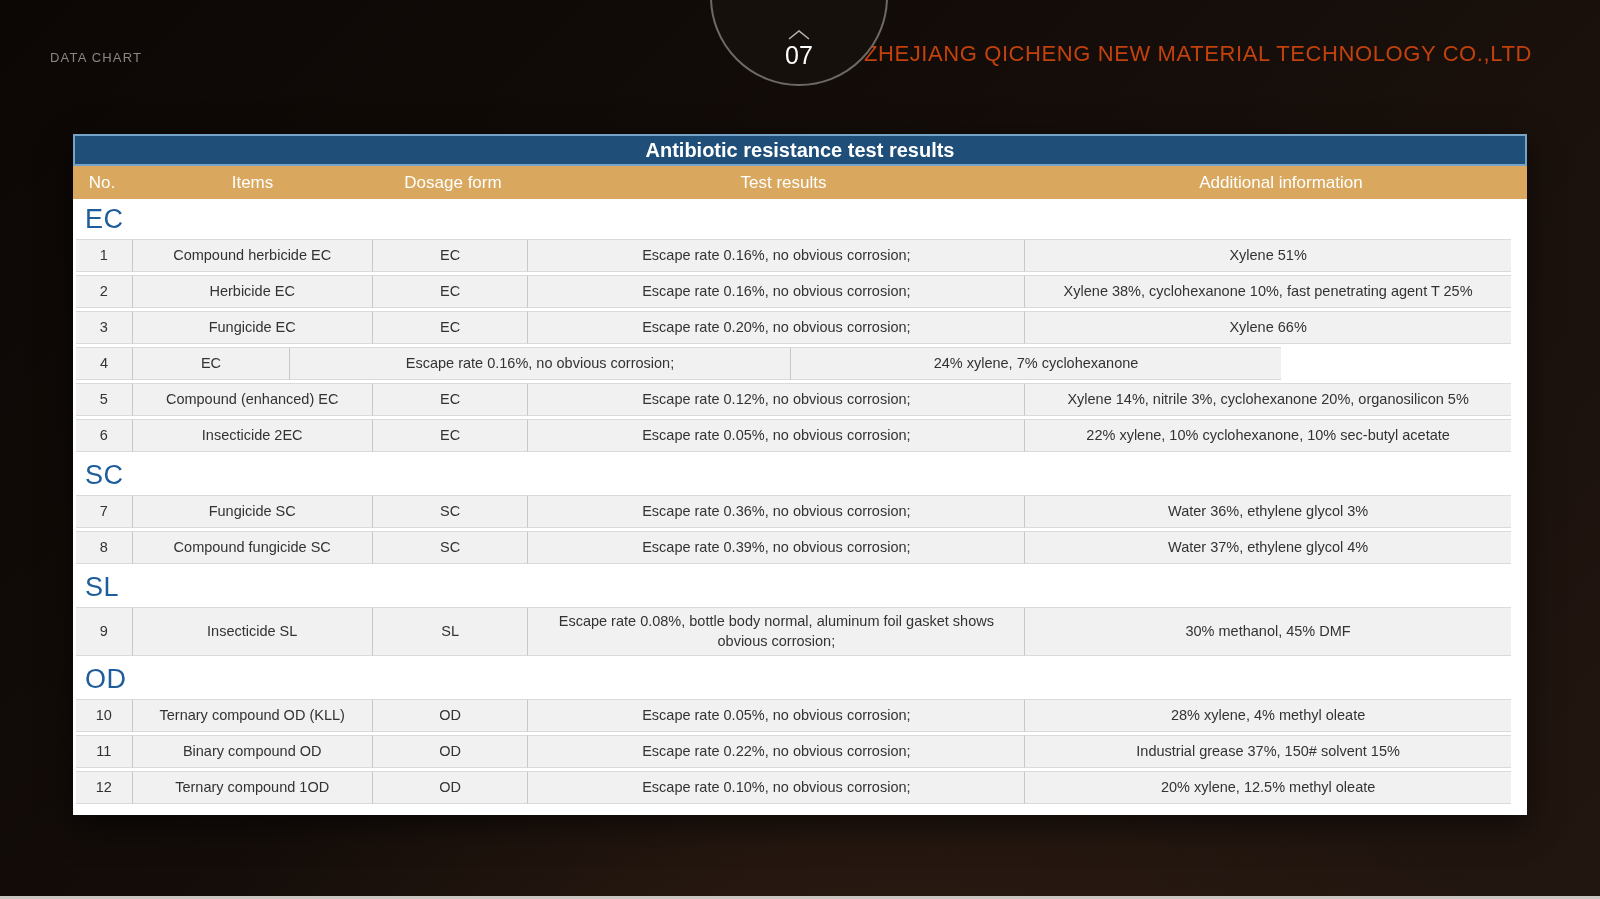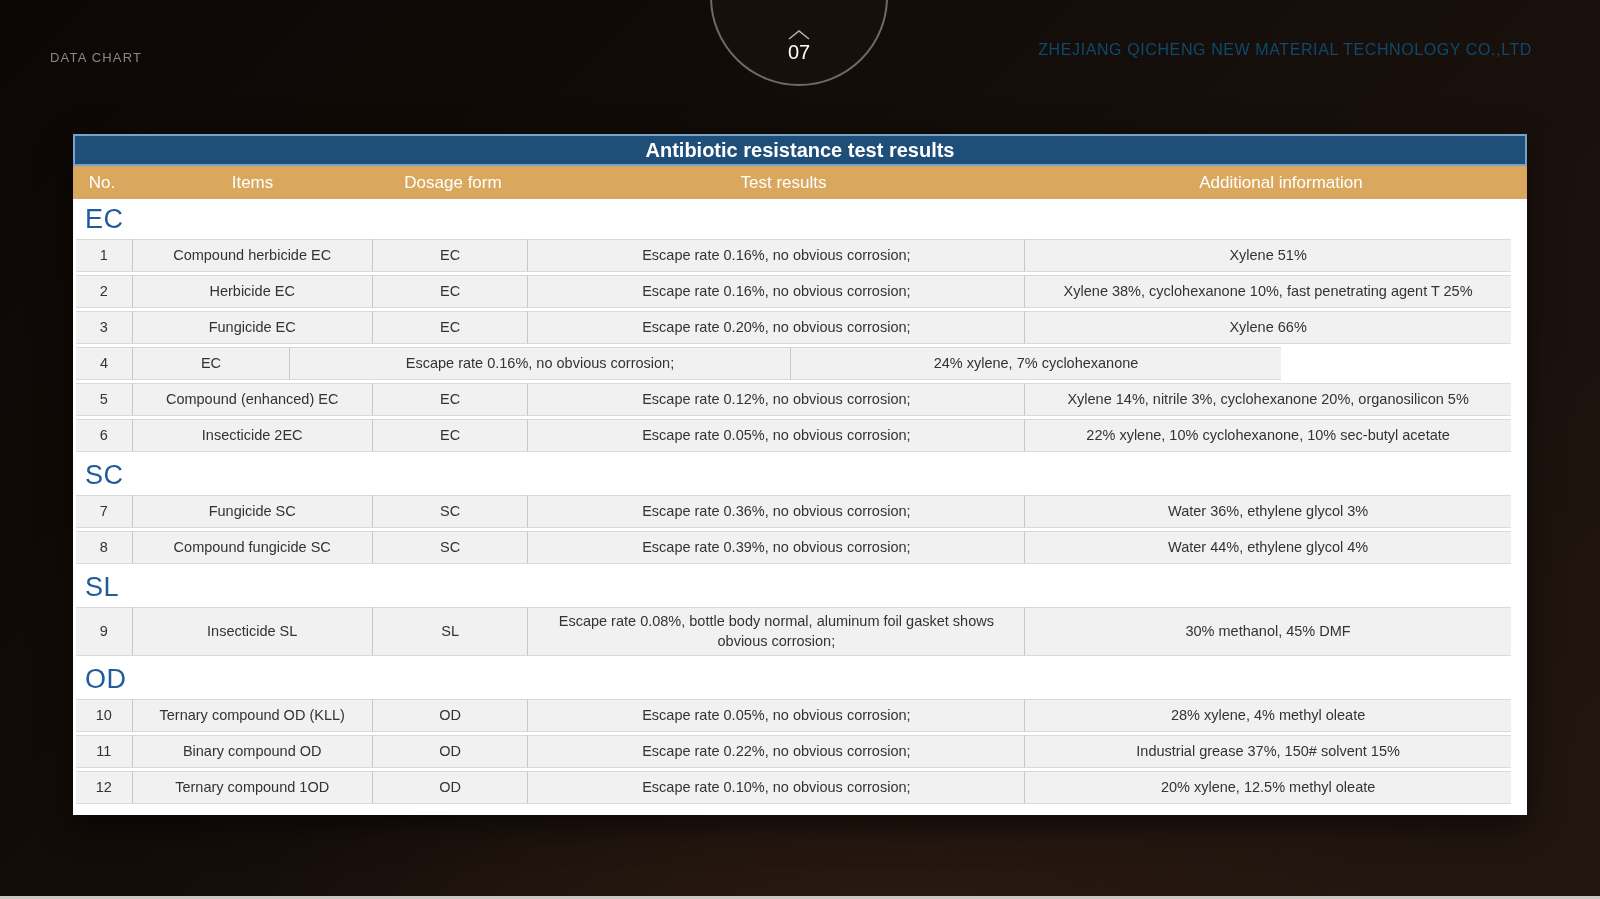--- a/index.html
+++ b/index.html
@@ -6,28 +6,28 @@
   body{
     width:1600px;height:899px;position:relative;overflow:hidden;
     font-family:"Liberation Sans",sans-serif;
     background:
       radial-gradient(1100px 480px at 55% 108%, rgba(46,28,19,.9) 0%, rgba(46,28,19,0) 62%),
       linear-gradient(135deg,#0c0705 0%,#140d09 45%,#221610 100%);
   }
 
   
   .top-left{position:absolute;left:50px;top:50px;color:#8b8680;font-size:13px;letter-spacing:1.2px;}
-  .top-right{position:absolute;right:68px;top:41px;color:#0c4a6e;font-size:16px;letter-spacing:.6px;}
+  .top-right{position:absolute;right:68px;top:41px;color:#c2410c;font-size:22px;letter-spacing:.6px;}
 
   .page-circle{
     position:absolute;left:710px;top:-92px;width:178px;height:178px;border-radius:50%;
     border:2px solid #6e6965;background:#16100d;box-sizing:border-box;
   }
   .chev{position:absolute;left:50%;transform:translateX(-50%);top:120px;width:22px;height:10px;}
-  .page-num{position:absolute;left:50%;transform:translateX(-50%);top:131px;color:#ffffff;font-size:20px;}
+  .page-num{position:absolute;left:50%;transform:translateX(-50%);top:131px;color:#ffffff;font-size:25px;}
 
   
   .table-wrap{position:absolute;left:73px;top:134px;width:1454px;box-shadow:0 10px 28px rgba(0,0,0,.55);}
   .tbl-title{
     height:32px;background:var(--title-bar,#1F4E79);border:2px solid var(--title-bar-border,#76A3C8);
     box-sizing:border-box;display:flex;align-items:center;justify-content:center;
     color:#fff;font-size:20px;font-weight:bold;
   }
   .tbl-heads{display:flex;height:33px;background:var(--column-header,#D9A85E);color:#fff;font-size:17px;}
   .hcell{display:flex;align-items:center;justify-content:center;box-sizing:border-box;}
@@ -138,21 +138,21 @@
     <div class="cell c-form">SC</div>
     <div class="cell c-result">Escape rate 0.36%, no obvious corrosion;</div>
     <div class="cell c-info">Water 36%, ethylene glycol 3%</div>
   </div>
 
   <div class="data-row">
     <div class="cell c-no">8</div>
     <div class="cell c-item">Compound fungicide SC</div>
     <div class="cell c-form">SC</div>
     <div class="cell c-result">Escape rate 0.39%, no obvious corrosion;</div>
-    <div class="cell c-info">Water 44%, ethylene glycol 4%</div>
+    <div class="cell c-info">Water 37%, ethylene glycol 4%</div>
   </div>
 </div>
 
   <div class="section">
     <div class="section-header">SL</div>
 
   <div class="data-row">
     <div class="cell c-no">9</div>
     <div class="cell c-item">Insecticide SL</div>
     <div class="cell c-form">SL</div>

